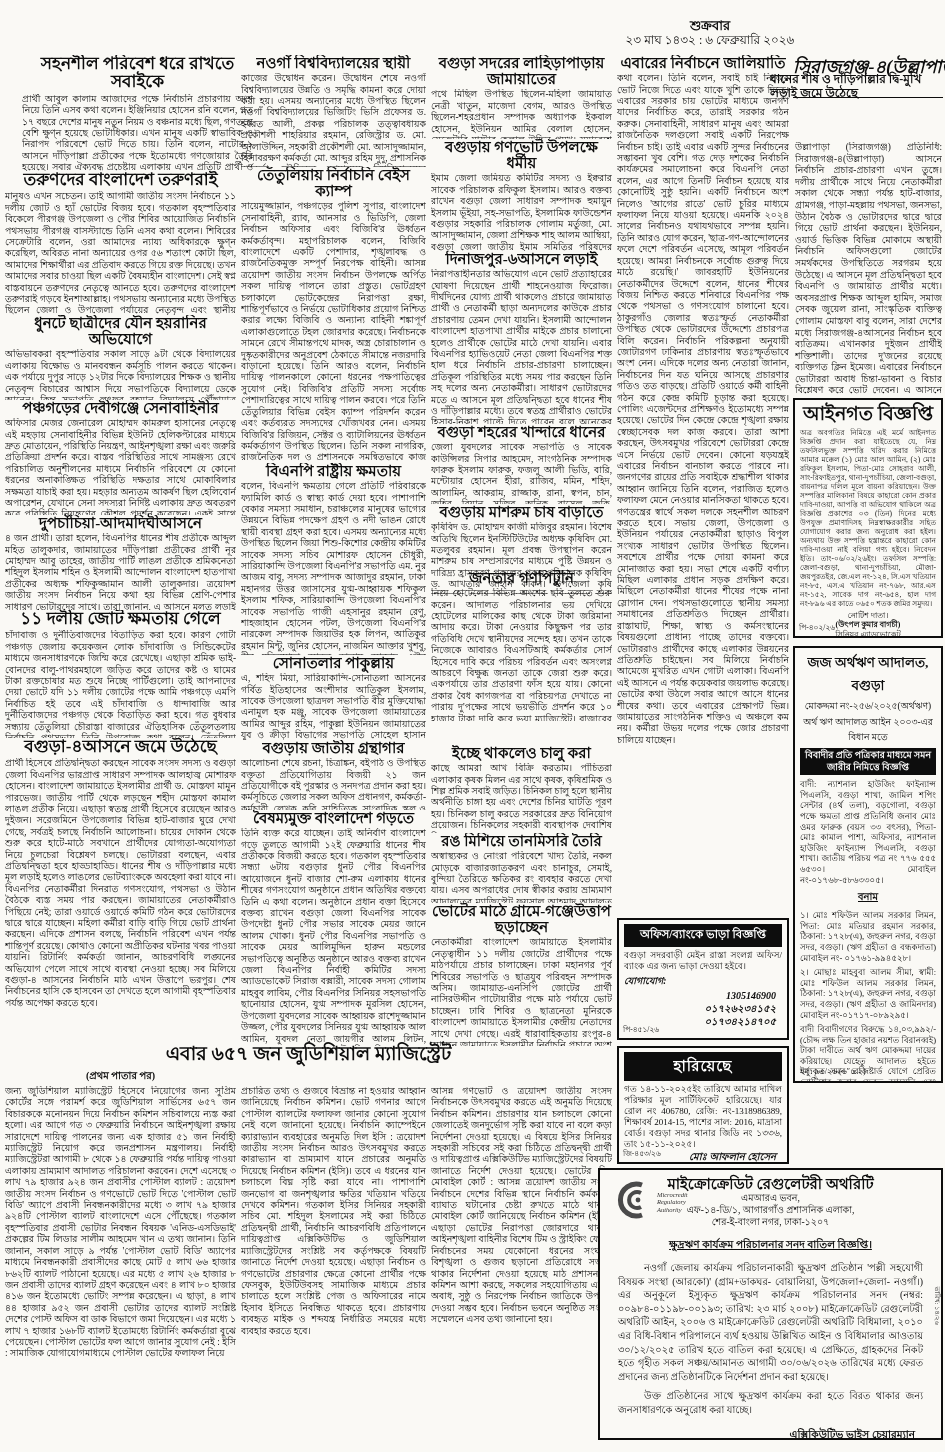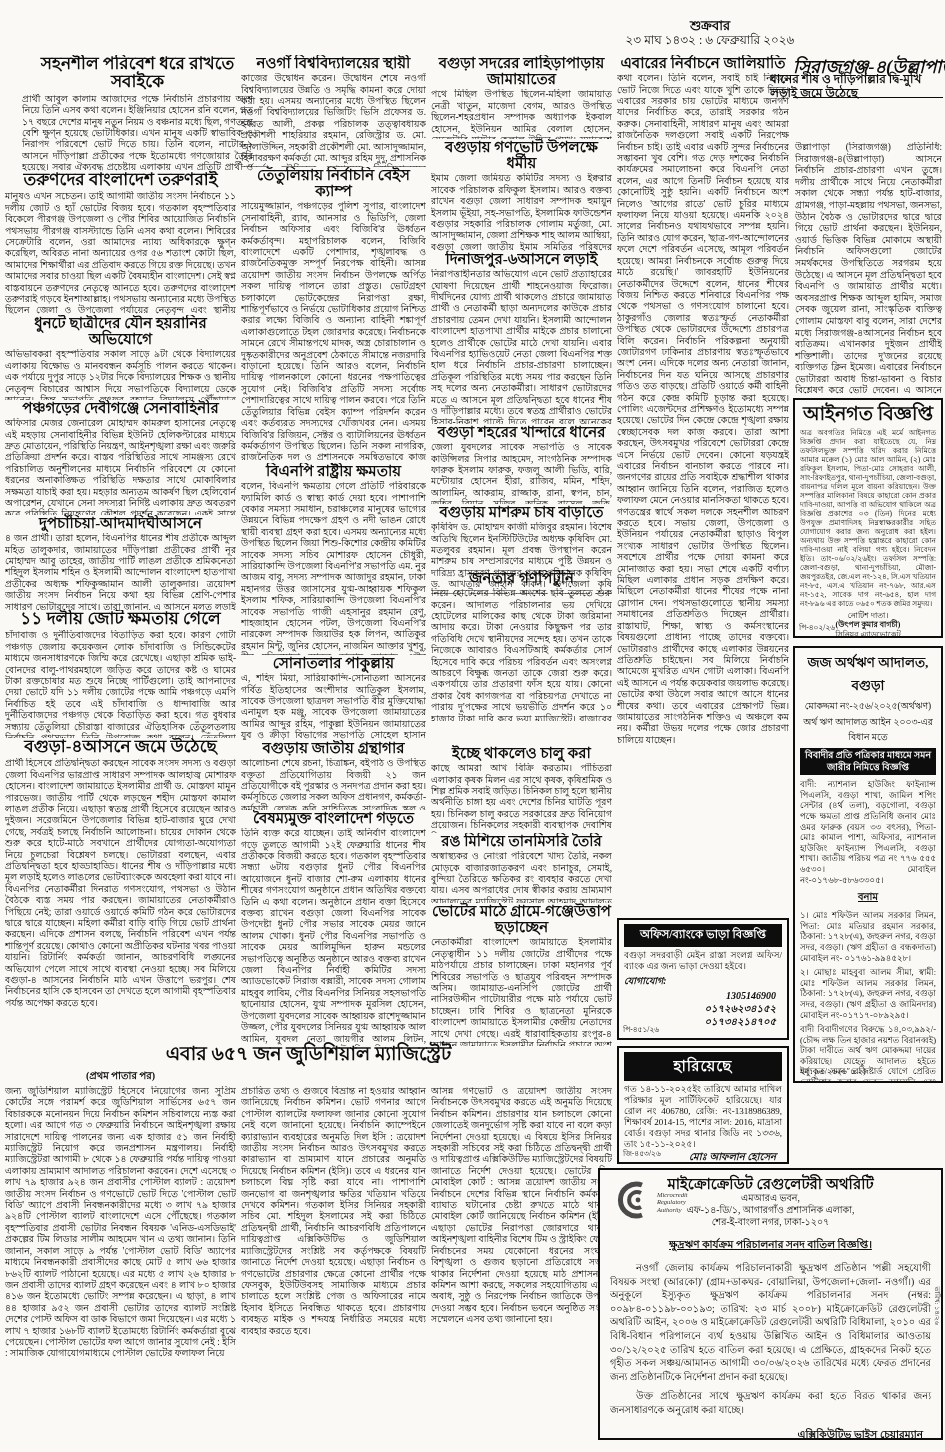--- a/index.html
+++ b/index.html
@@ -222,21 +222,21 @@
     </div>
   </div>
 
   <div class="bottom-hl">এবার ৬৫৭ জন জুডিশিয়াল ম্যাজিস্ট্রেট</div>
   <div class="bottom-sub">(প্রথম পাতার পর)</div>
   <div class="bbody" style="left:5px;width:231px">জন্য জুডিশিয়াল ম্যাজিস্ট্রেট হিসেবে নিয়োগের জন্য সুপ্রিম কোর্টের সঙ্গে পরামর্শ করে জুডিশিয়াল সার্ভিসের ৬৫৭ জন বিচারককে মনোনয়ন দিয়ে নির্বাচন কমিশন সচিবালয়ে ন্যস্ত করা হলো। এর আগে গত ৩ ফেব্রুয়ারি নির্বাচনে আইনশৃঙ্খলা রক্ষায় সারাদেশে দায়িত্ব পালনের জন্য এক হাজার ৫১ জন নির্বাহী ম্যাজিস্ট্রেট নিয়োগ করে জনপ্রশাসন মন্ত্রণালয়। নির্বাহী ম্যাজিস্ট্রেটরা আগামী ৮ থেকে ১৪ ফেব্রুয়ারি পর্যন্ত দায়িত্ব পাওয়া এলাকায় ভ্রাম্যমাণ আদালত পরিচালনা করবেন। দেশে এসেছে ৩ লাখ ৭৯ হাজার ৯২৪ জন প্রবাসীর পোস্টাল ব্যালট : ত্রয়োদশ জাতীয় সংসদ নির্বাচন ও গণভোটে ভোট দিতে 'পোস্টাল ভোট বিডি' অ্যাপে প্রবাসী নিবন্ধনকারীদের মধ্যে ৩ লাখ ৭৯ হাজার ৯২৪টি পোস্টাল ব্যালট বাংলাদেশে এসে পৌঁছেছে। গতকাল বৃহস্পতিবার প্রবাসী ভোটার নিবন্ধন বিষয়ক 'এনিড-এসডিভাই' প্রকল্পের টিম লিডার সালীম আহমেদ খান এ তথ্য জানান। তিনি জানান, সকাল সাড়ে ৯ পর্যন্ত 'পোস্টাল ভোট বিডি' অ্যাপের মাধ্যমে নিবন্ধনকারী প্রবাসীদের কাছে মোট ৫ লাখ ৬৬ হাজার ৮৬২টি ব্যালট পাঠানো হয়েছে। এর মধ্যে ৫ লাখ ২৬ হাজার ৮ জন প্রবাসী তাদের ব্যালট গ্রহণ করেছেন এবং ৪ লাখ ৮০ হাজার ৪১৬ জন ইতোমধ্যে ভোটিং সম্পন্ন করেছেন। এ ছাড়া, ৪ লাখ ৪৪ হাজার ৯৫২ জন প্রবাসী ভোটার তাদের ব্যালট সংশ্লিষ্ট দেশের পোস্ট অফিস বা ডাক বিভাগে জমা দিয়েছেন। এর মধ্যে ১ লাখ ৭ হাজার ১৬৮টি ব্যালট ইতোমধ্যে রিটার্নিং কর্মকর্তারা বুঝে পেয়েছেন। পোস্টাল ভোটের ফল আগে জানার সুযোগ নেই : ইসি : সামাজিক যোগাযোগমাধ্যমে পোস্টাল ভোটের ফলাফল নিয়ে</div>
   <div class="bbody" style="left:241px;width:185px">প্রচারিত তথ্য ও গুজবে বিভ্রান্ত না হওয়ার আহ্বান জানিয়েছে নির্বাচন কমিশন। ভোট গণনার আগে পোস্টাল ব্যালটের ফলাফল জানার কোনো সুযোগ নেই বলে জানানো হয়েছে। নির্বাচনি ক্যাম্পেইনে ক্যারাভ্যান ব্যবহারের অনুমতি দিল ইসি : ত্রয়োদশ জাতীয় সংসদ নির্বাচন আরও উৎসবমুখর করতে কারাভ্যান বা ভ্রাম্যমাণ যানে প্রচারের অনুমতি দিয়েছে নির্বাচন কমিশন (ইসি)। তবে এ ধরনের যান চলাচলে বিঘ্ন সৃষ্টি করা যাবে না। পাশাপাশি জনভোগ বা জনশৃঙ্খলার ক্ষতির খতিয়ান খতিয়ে দেখবে কমিশন। গতকাল ইসির সিনিয়র সহকারী সচিব মো. শহিদুল ইসলামের সই করা চিঠিতে প্রতিদ্বন্দ্বী প্রার্থী, নির্বাচনি আচরণবিধি প্রতিপালনে দায়িত্বপ্রাপ্ত এক্সিকিউটিভ ও জুডিশিয়াল ম্যাজিস্ট্রেটদের সংশ্লিষ্ট সব কর্তৃপক্ষকে বিষয়টি জানাতে নির্দেশ দেওয়া হয়েছে। এছাড়া নির্বাচন ও গণভোটের প্রচারণার ক্ষেত্রে কোনো প্রার্থীর পক্ষে ফেসবুক, ইউটিউবসহ সামাজিক মাধ্যমে প্রচার চালাতে হলে সংশ্লিষ্ট পেজ ও অফিসারের নামে হিসাব ইসিতে নিবন্ধিত থাকতে হবে। প্রচারণায় ব্যবহৃত মাইক ও শব্দযন্ত্র নির্ধারিত সময়ের মধ্যে ব্যবহার করতে হবে।</div>
   <div class="bbody" style="left:431px;width:181px">আসন্ন গণভোট ও ত্রয়োদশ জাতীয় সংসদ নির্বাচনকে উৎসবমুখর করতে এই অনুমতি দিয়েছে নির্বাচন কমিশন। প্রচারণার যান চলাচলে কোনো জেলাতেই জনদুর্ভোগ সৃষ্টি করা যাবে না বলে কড়া নির্দেশনা দেওয়া হয়েছে। এ বিষয়ে ইসির সিনিয়র সহকারী সচিবের সই করা চিঠিতে প্রতিদ্বন্দ্বী প্রার্থী ও দায়িত্বপ্রাপ্ত এক্সিকিউটিভ ম্যাজিস্ট্রেটদের বিষয়টি জানাতে নির্দেশ দেওয়া হয়েছে। ভোটের দিন মোবাইল কোর্ট : আসন্ন ত্রয়োদশ জাতীয় সংসদ নির্বাচনে দেশের বিভিন্ন স্থানে নির্বাচনি কর্মকাণ্ডে ব্যাঘাত ঘটানোর চেষ্টা রুখতে মাঠে থাকবে মোবাইল কোর্ট জানিয়েছে নির্বাচন কমিশন (ইসি)। এছাড়া ভোটের নিরাপত্তা জোরদারে থাকবে আইনশৃঙ্খলা বাহিনীর বিশেষ টিম ও স্ট্রাইকিং ফোর্স। নির্বাচনের সময় যেকোনো ধরনের সংঘাত, বিশৃঙ্খলা ও গুজব ছড়ানো প্রতিরোধে সজাগ থাকার নির্দেশনা দেওয়া হয়েছে মাঠ প্রশাসনকে। কমিশন আশা করছে, সকলের সহযোগিতায় একটি অবাধ, সুষ্ঠু ও নিরপেক্ষ নির্বাচন জাতিকে উপহার দেওয়া সম্ভব হবে। নির্বাচন ভবনে অনুষ্ঠিত সংবাদ সম্মেলনে এসব তথ্য জানানো হয়।</div>
 
   <div class="nbox" style="left:598px;top:1168px;width:345px;height:272px;border-width:2.5px">
-    <div class="inner" style="padding:8px 10px;">
+    <div class="inner" style="padding:8px 18px;">
       <div class="mra-logo">
         <span>
           <svg width="44" height="40" viewBox="0 0 44 40">
             <path d="M32 5 A16 16 0 1 0 32 35" stroke="#4a4a4a" stroke-width="5" fill="none"></path>
             <path d="M31 13 A8 8 0 1 0 31 27" stroke="#4a4a4a" stroke-width="4" fill="none"></path>
             <circle cx="28" cy="20" r="2.4" fill="#4a4a4a"></circle>
           </svg>
         </span>
         <span class="ltxt">
           <div>Microcredit</div>

